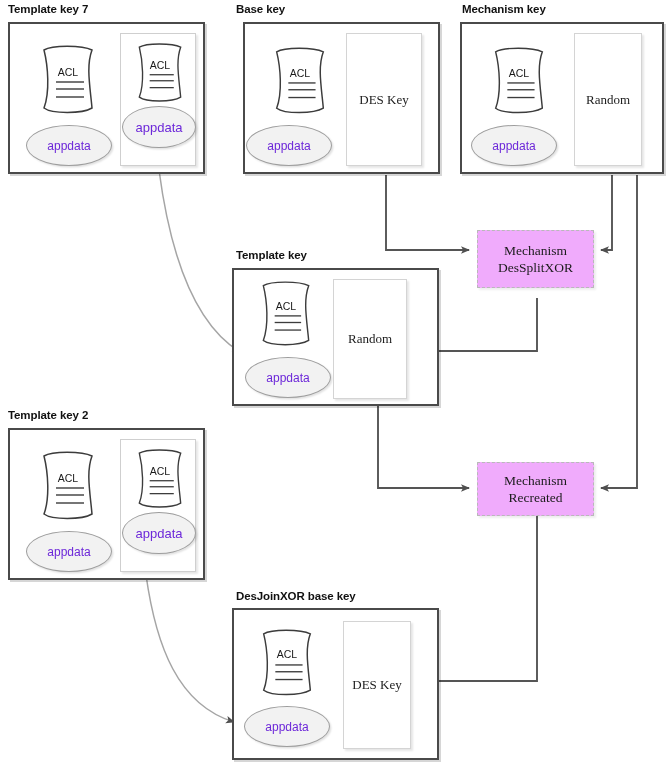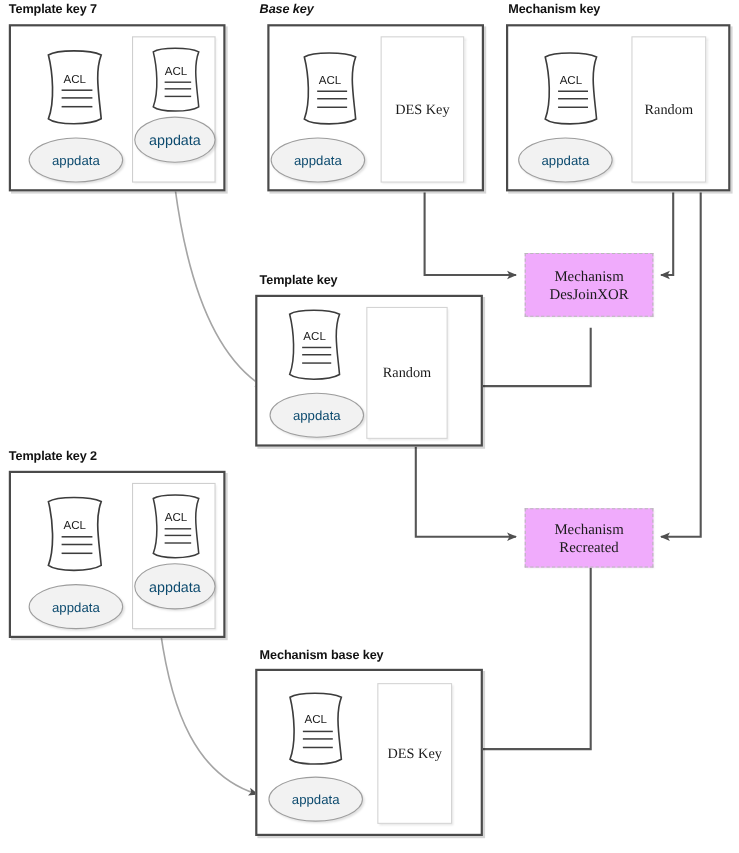--- a/index.html
+++ b/index.html
@@ -64,21 +64,21 @@
   
   .appdata{
     position:absolute;border-radius:50%;
     background:#f2f2f2;border:1px solid #9d9d9d;
     box-shadow:1.5px 1.5px 2px 0 rgba(0,0,0,0.12);
     display:flex;align-items:center;justify-content:center;
     box-sizing:border-box;
   }
   .appdata span{
     font-family:"Liberation Sans", sans-serif;
-    font-size:12px;color:#0c4a6e;white-space:nowrap;
+    font-size:12px;color:#6d28d9;white-space:nowrap;
   }
   .appdata.big span{font-size:13px;}
 
   
   .acldoc{position:absolute;}
   .acldoc .lbl{
     position:absolute;left:0;top:0;width:100%;
     text-align:center;
     font-family:"Liberation Sans", sans-serif;
     font-size:10.5px;color:#1a1a1a;
@@ -148,21 +148,21 @@
           <line x1="24" y1="53" x2="52" y2="53" stroke="#3c3c3c" stroke-width="1.5"></line>
         </svg>
         <div class="lbl" style="top:17px;">ACL</div>
       </div>
       <div class="appdata big" style="left:1px;top:72px;width:74px;height:42px;">
         <span>appdata</span>
       </div>
     </div>
   </div>
 
-  <div class="grp-title" style="left:236px;top:3px;font-style:italic;">Base key</div>
+  <div class="grp-title" style="left:236px;top:3px;">Base key</div>
   <div class="keybox" style="left:243px;top:22px;width:197px;height:152px;">
     <div class="acldoc" style="left:20px;top:22px;width:70px;height:70px;">
       <svg width="70" height="70" viewBox="0 0 72 72">
         <path d="M12,6 C20,1 50,1 60,6 C54,22 58,42 60,64 C50,70 20,70 12,64 C18,48 16,22 12,6 Z" fill="#ffffff" stroke="#3c3c3c" stroke-width="1.5"></path>
         <line x1="24" y1="38" x2="52" y2="38" stroke="#3c3c3c" stroke-width="1.4"></line>
         <line x1="24" y1="45" x2="52" y2="45" stroke="#3c3c3c" stroke-width="1.4"></line>
         <line x1="24" y1="53" x2="52" y2="53" stroke="#3c3c3c" stroke-width="1.4"></line>
       </svg>
       <div class="lbl" style="top:21px;">ACL</div>
     </div>
@@ -188,21 +188,21 @@
     <div class="appdata" style="left:9px;top:101px;width:86px;height:41px;">
       <span>appdata</span>
     </div>
     <div class="valbox" style="left:112px;top:9px;width:68px;height:133px;">
       <span>Random</span>
     </div>
   </div>
 
   <div class="mech" style="left:477px;top:230px;width:117px;height:58px;">
     <span>Mechanism</span>
-    <span>DesJoinXOR</span>
+    <span>DesSplitXOR</span>
   </div>
 
   <div class="grp-title" style="left:236px;top:249px;">Template key</div>
   <div class="keybox" style="left:232px;top:268px;width:207px;height:138px;">
     <div class="acldoc" style="left:18px;top:10px;width:68px;height:68px;">
       <svg width="68" height="68" viewBox="0 0 72 72">
         <path d="M12,6 C20,1 50,1 60,6 C54,22 58,42 60,64 C50,70 20,70 12,64 C18,48 16,22 12,6 Z" fill="#ffffff" stroke="#3c3c3c" stroke-width="1.5"></path>
         <line x1="24" y1="38" x2="52" y2="38" stroke="#3c3c3c" stroke-width="1.4"></line>
         <line x1="24" y1="45" x2="52" y2="45" stroke="#3c3c3c" stroke-width="1.4"></line>
         <line x1="24" y1="53" x2="52" y2="53" stroke="#3c3c3c" stroke-width="1.4"></line>
@@ -245,21 +245,21 @@
           <line x1="24" y1="53" x2="52" y2="53" stroke="#3c3c3c" stroke-width="1.5"></line>
         </svg>
         <div class="lbl" style="top:17px;">ACL</div>
       </div>
       <div class="appdata big" style="left:1px;top:72px;width:74px;height:42px;">
         <span>appdata</span>
       </div>
     </div>
   </div>
 
-  <div class="grp-title" style="left:236px;top:590px;">Mechanism base key</div>
+  <div class="grp-title" style="left:236px;top:590px;">DesJoinXOR base key</div>
   <div class="keybox" style="left:232px;top:608px;width:207px;height:152px;">
     <div class="acldoc" style="left:18px;top:18px;width:70px;height:70px;">
       <svg width="70" height="70" viewBox="0 0 72 72">
         <path d="M12,6 C20,1 50,1 60,6 C54,22 58,42 60,64 C50,70 20,70 12,64 C18,48 16,22 12,6 Z" fill="#ffffff" stroke="#3c3c3c" stroke-width="1.5"></path>
         <line x1="24" y1="38" x2="52" y2="38" stroke="#3c3c3c" stroke-width="1.4"></line>
         <line x1="24" y1="45" x2="52" y2="45" stroke="#3c3c3c" stroke-width="1.4"></line>
         <line x1="24" y1="53" x2="52" y2="53" stroke="#3c3c3c" stroke-width="1.4"></line>
       </svg>
       <div class="lbl" style="top:20px;">ACL</div>
     </div>

